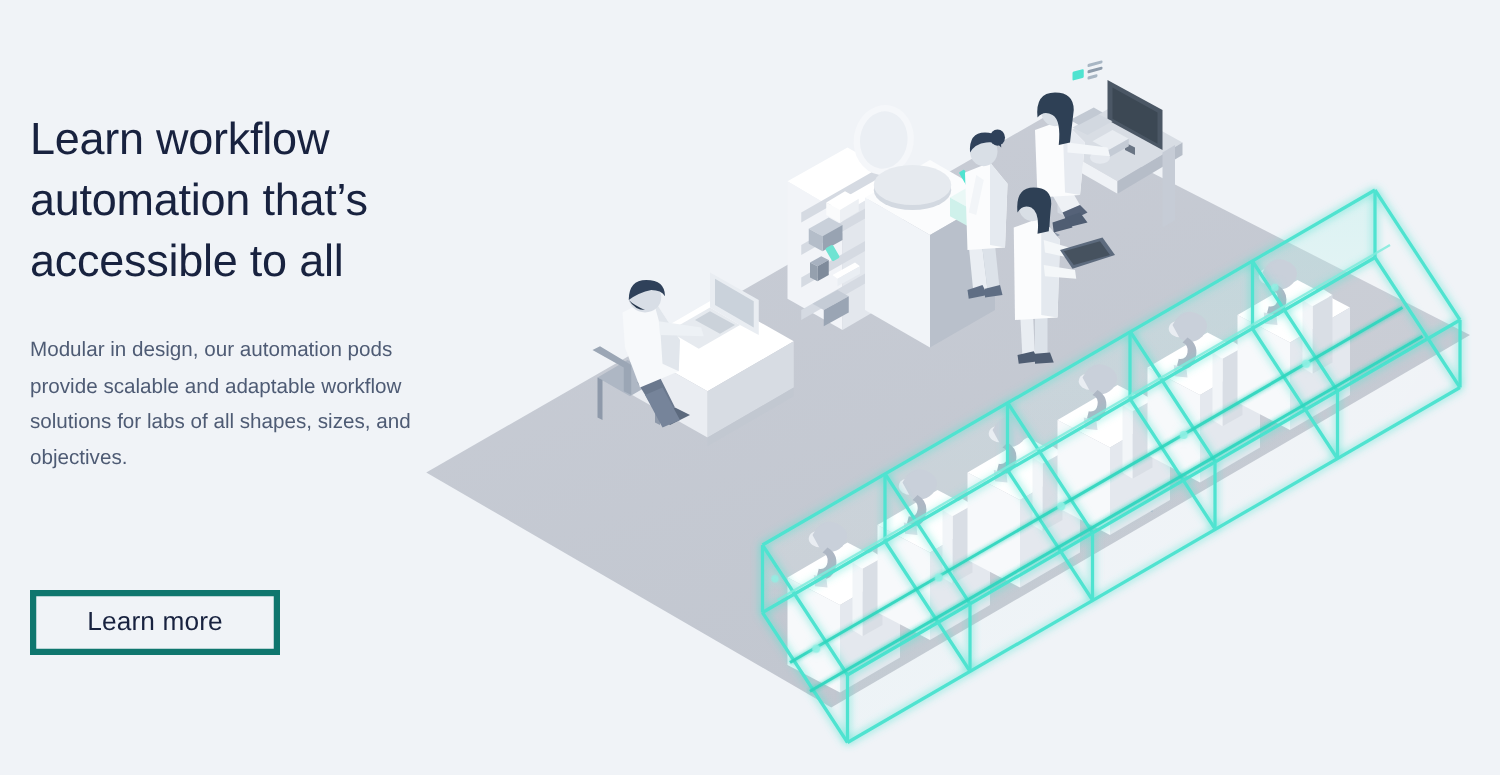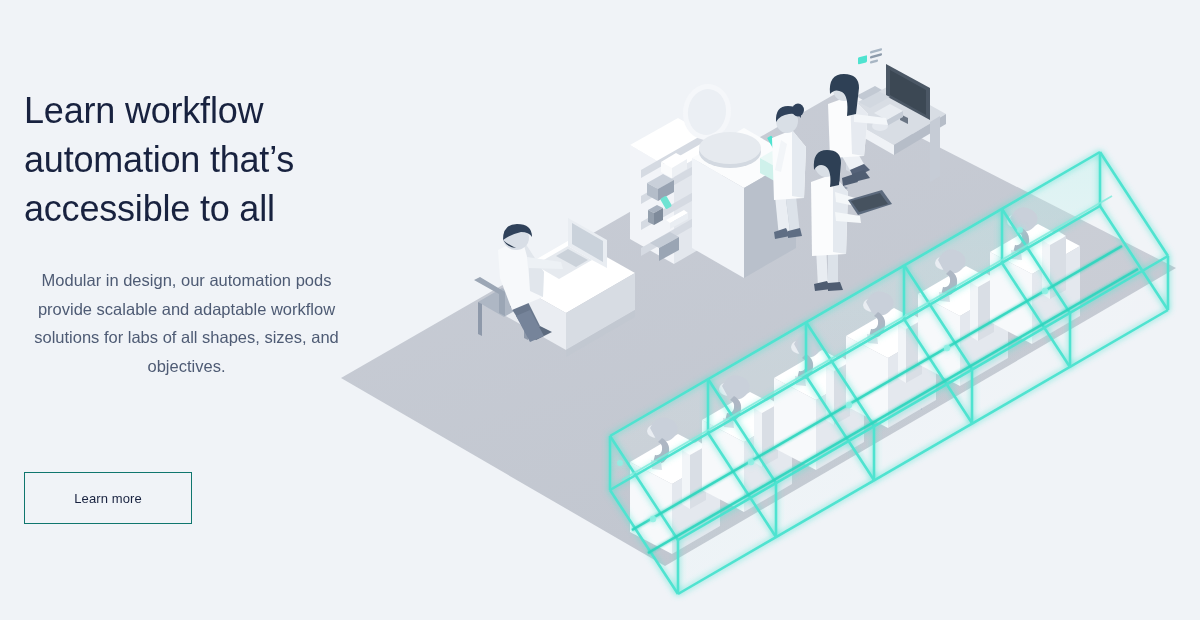--- a/index.html
+++ b/index.html
@@ -32,30 +32,29 @@
     font-family: "Liberation Sans", sans-serif;
   }
   #subcopy {
     margin: 0;
     padding-top: 33px;
     font-size: 16.5px;
     line-height: 28.6px;
     font-weight: 400;
     color: #4E5B74;
     max-width: 325px;
-    text-align: center;
   }
   #learn-more {
     position: absolute;
     left: 24px; top: 472px;
-    width: 168px; height: 52px;
+    width: 200px; height: 52px;
     background: transparent;
-    border: 1px solid #0f766e;
+    border: 5px solid #0f766e;
     color: #18223F;
-    font-size: 13px;
+    font-size: 21px;
     font-family: "Liberation Sans", sans-serif;
     letter-spacing: 0.1px;
     cursor: pointer;
     display: flex; align-items: center; justify-content: center;
     padding: 0;
   }
   
   #illustration {
     position: absolute;
     left: 330px; top: 10px;

